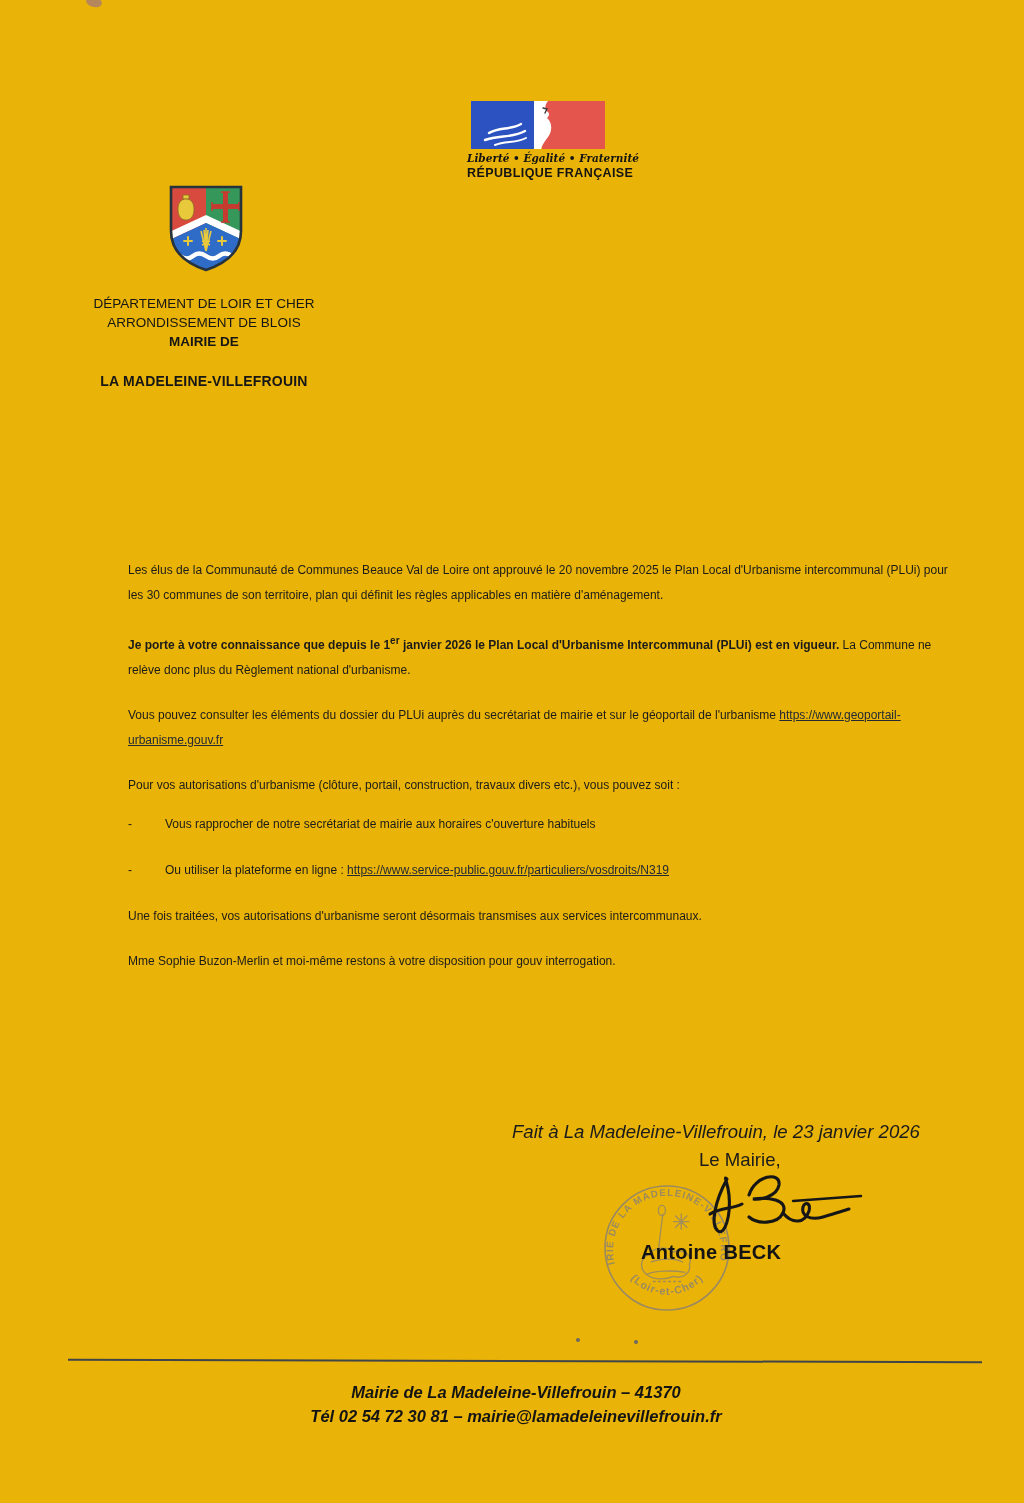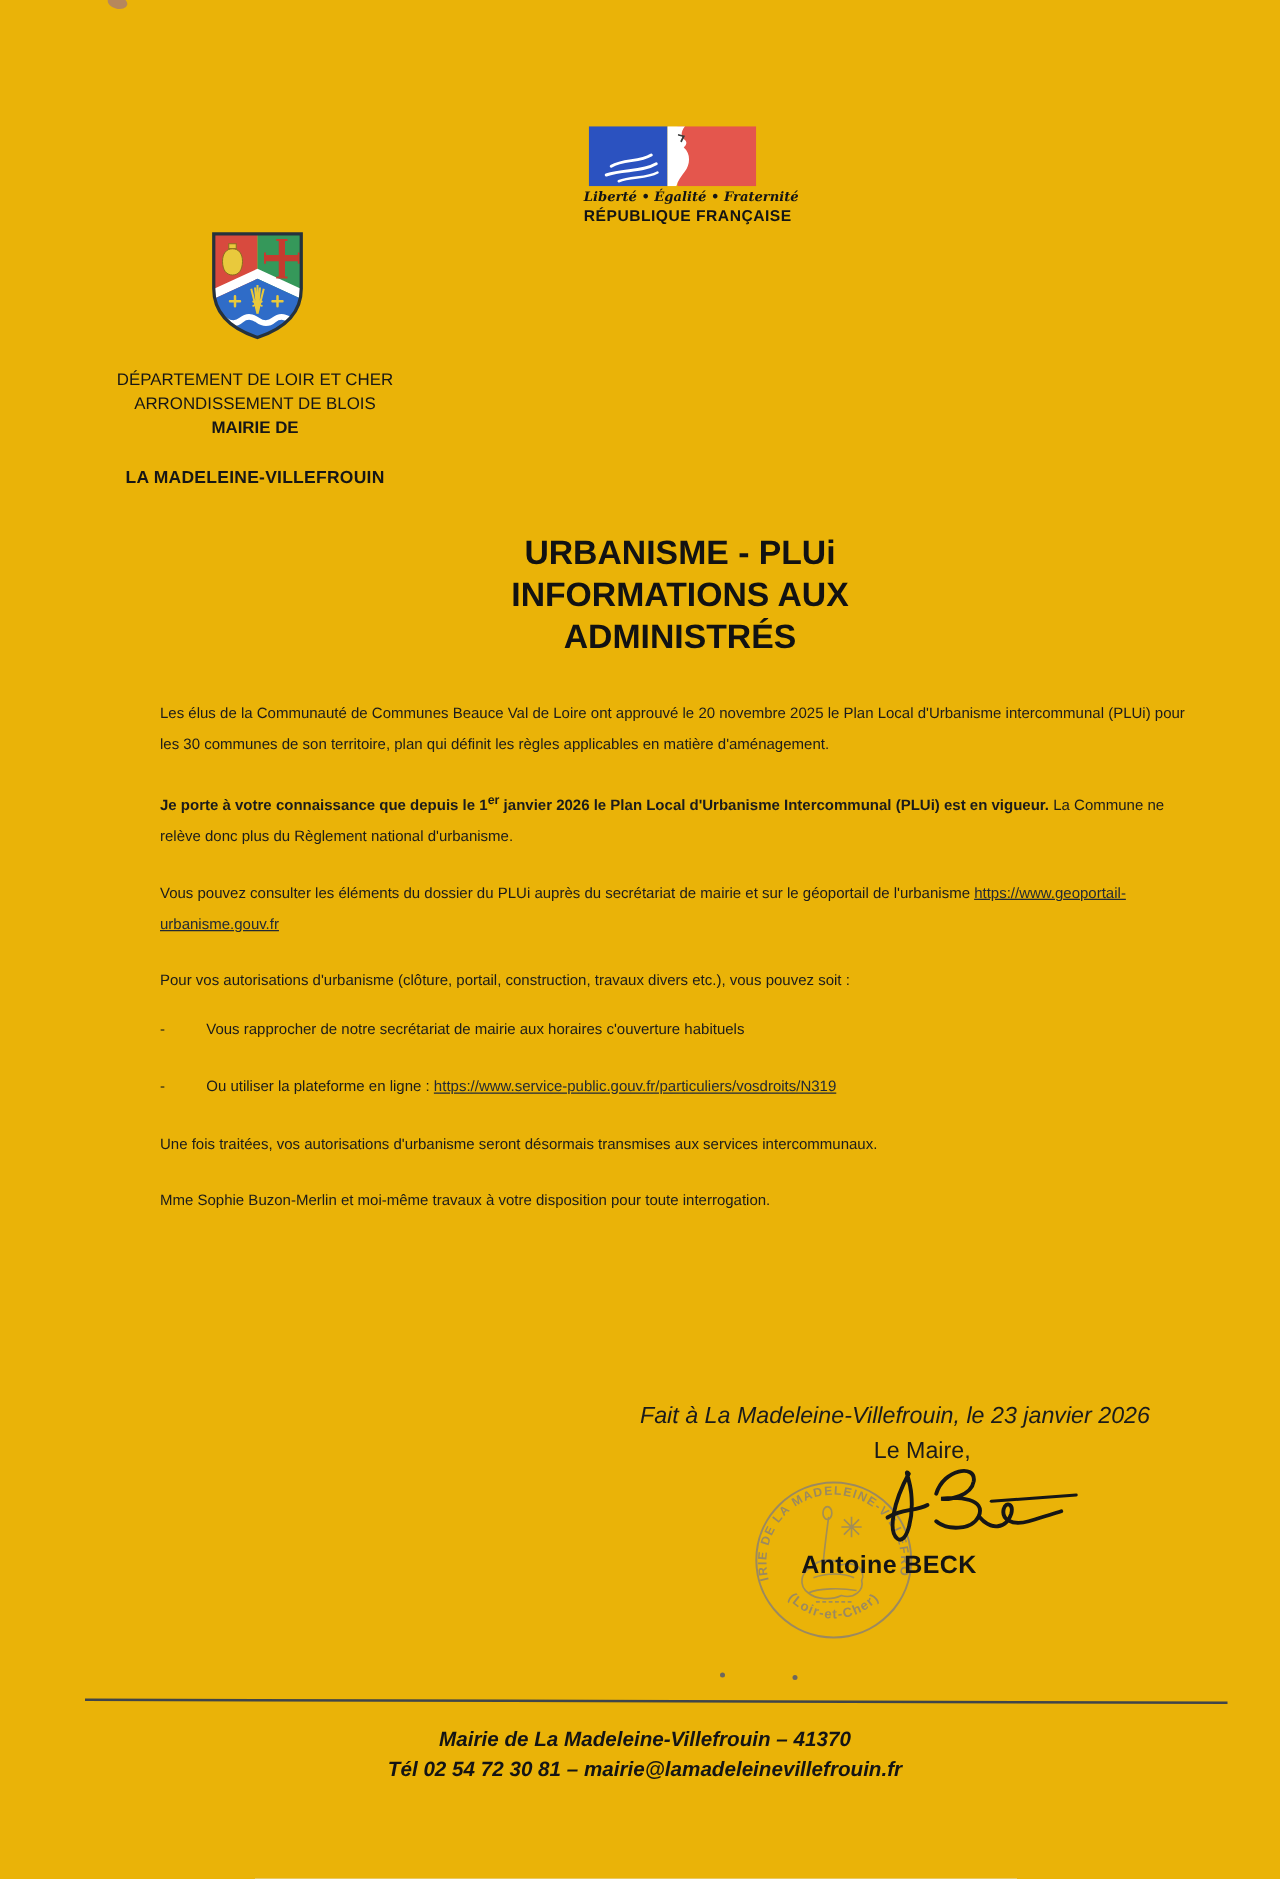--- a/index.html
+++ b/index.html
@@ -110,25 +110,20 @@
     </svg>
   </div>
 
   <div class="commune">
     <div>DÉPARTEMENT DE LOIR ET CHER</div>
     <div>ARRONDISSEMENT DE BLOIS</div>
     <div class="b">MAIRIE DE</div>
     <div class="b last">LA MADELEINE-VILLEFROUIN</div>
   </div>
 
-  <div class="title">
-    <div>URBANISME - PLUi</div>
-    <div>INFORMATIONS AUX</div>
-    <div>ADMINISTRÉS</div>
-  </div>
 
   <div class="content">
     <p>Les élus de la Communauté de Communes Beauce Val de Loire ont approuvé le 20 novembre 2025 le Plan Local d'Urbanisme intercommunal (PLUi) pour les 30 communes de son territoire, plan qui définit les règles  applicables en matière d'aménagement.</p>
 
     <p><b><span>Je porte à votre connaissance que depuis le 1</span><sup>er</sup><span> janvier 2026 le Plan Local d'Urbanisme Intercommunal (PLUi) est en vigueur.</span></b><span> La Commune ne relève donc plus du Règlement national d'urbanisme.</span></p>
 
     <p><span>Vous pouvez consulter les éléments du dossier du PLUi auprès du secrétariat de mairie et sur le géoportail de l'urbanisme </span><a href="#">https://www.geoportail-urbanisme.gouv.fr</a></p>
 
     <p class="tight">Pour vos autorisations d'urbanisme (clôture, portail, construction, travaux divers etc.), vous pouvez soit :</p>
 
@@ -137,25 +132,25 @@
       <span>Vous rapprocher de notre secrétariat de mairie aux horaires c'ouverture habituels</span>
     </div>
 
     <div class="bullet">
       <span class="dash">-</span>
       <span><span>Ou utiliser la plateforme en ligne : </span><a href="#">https://www.service-public.gouv.fr/particuliers/vosdroits/N319</a></span>
     </div>
 
     <p>Une fois traitées, vos autorisations d'urbanisme seront désormais transmises aux services intercommunaux.</p>
 
-    <p class="p6">Mme Sophie Buzon-Merlin et moi-même travaux à votre disposition pour toute interrogation.</p>
+    <p class="p6">Mme Sophie Buzon-Merlin et moi-même restons à votre disposition pour gouv interrogation.</p>
   </div>
 
   <div class="sig-date">Fait à La Madeleine-Villefrouin, le 23 janvier 2026</div>
-  <div class="sig-role">Le Maire,</div>
+  <div class="sig-role">Le Mairie,</div>
 
   <div class="stamp">
     <svg width="130" height="132" viewBox="0 0 128 128">
       <defs>
         <path id="arcTop" d="M 13,80 A 53,53 0 1 1 115,80"></path>
         <path id="arcBottom" d="M 18,78 A 49,49 0 0 0 110,78"></path>
       </defs>
       <circle cx="64" cy="64" r="61" fill="none" stroke="#8a8174" stroke-width="1.6"></circle>
 
       <g stroke="#8a8174" fill="none" stroke-width="1.3" opacity=".9">

